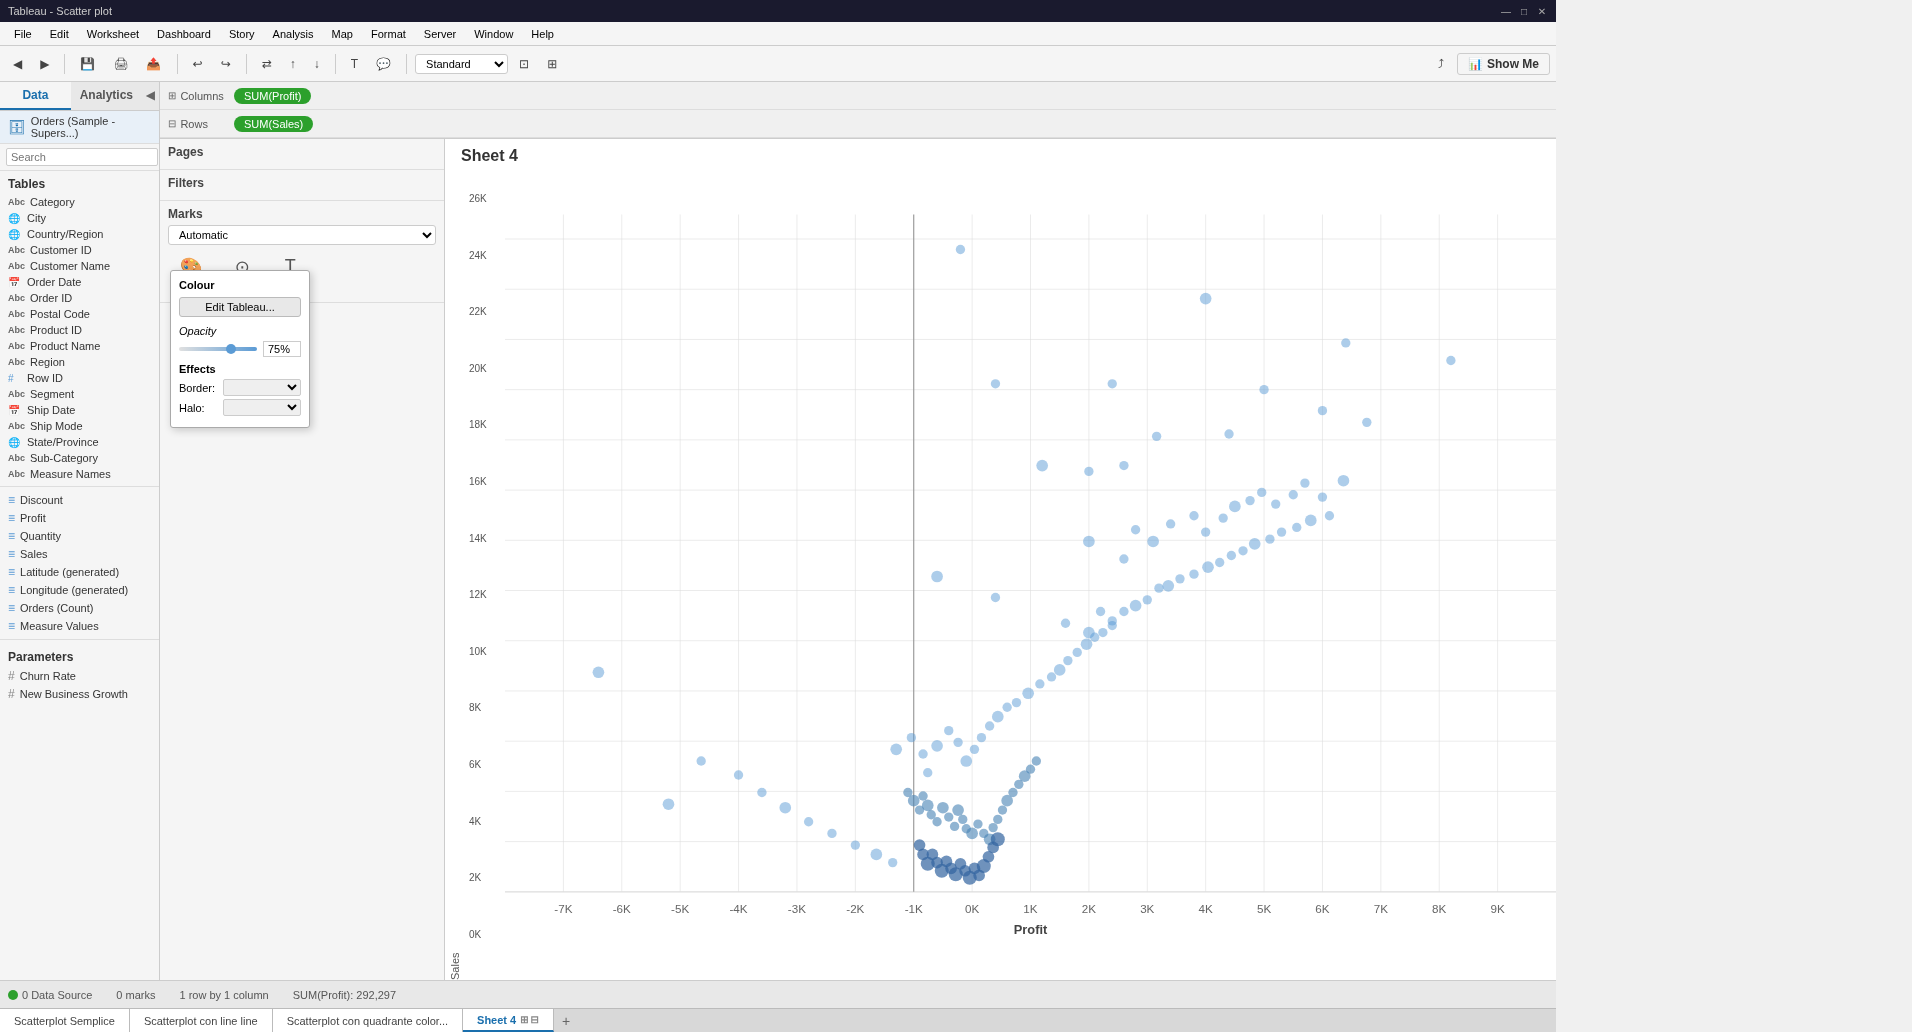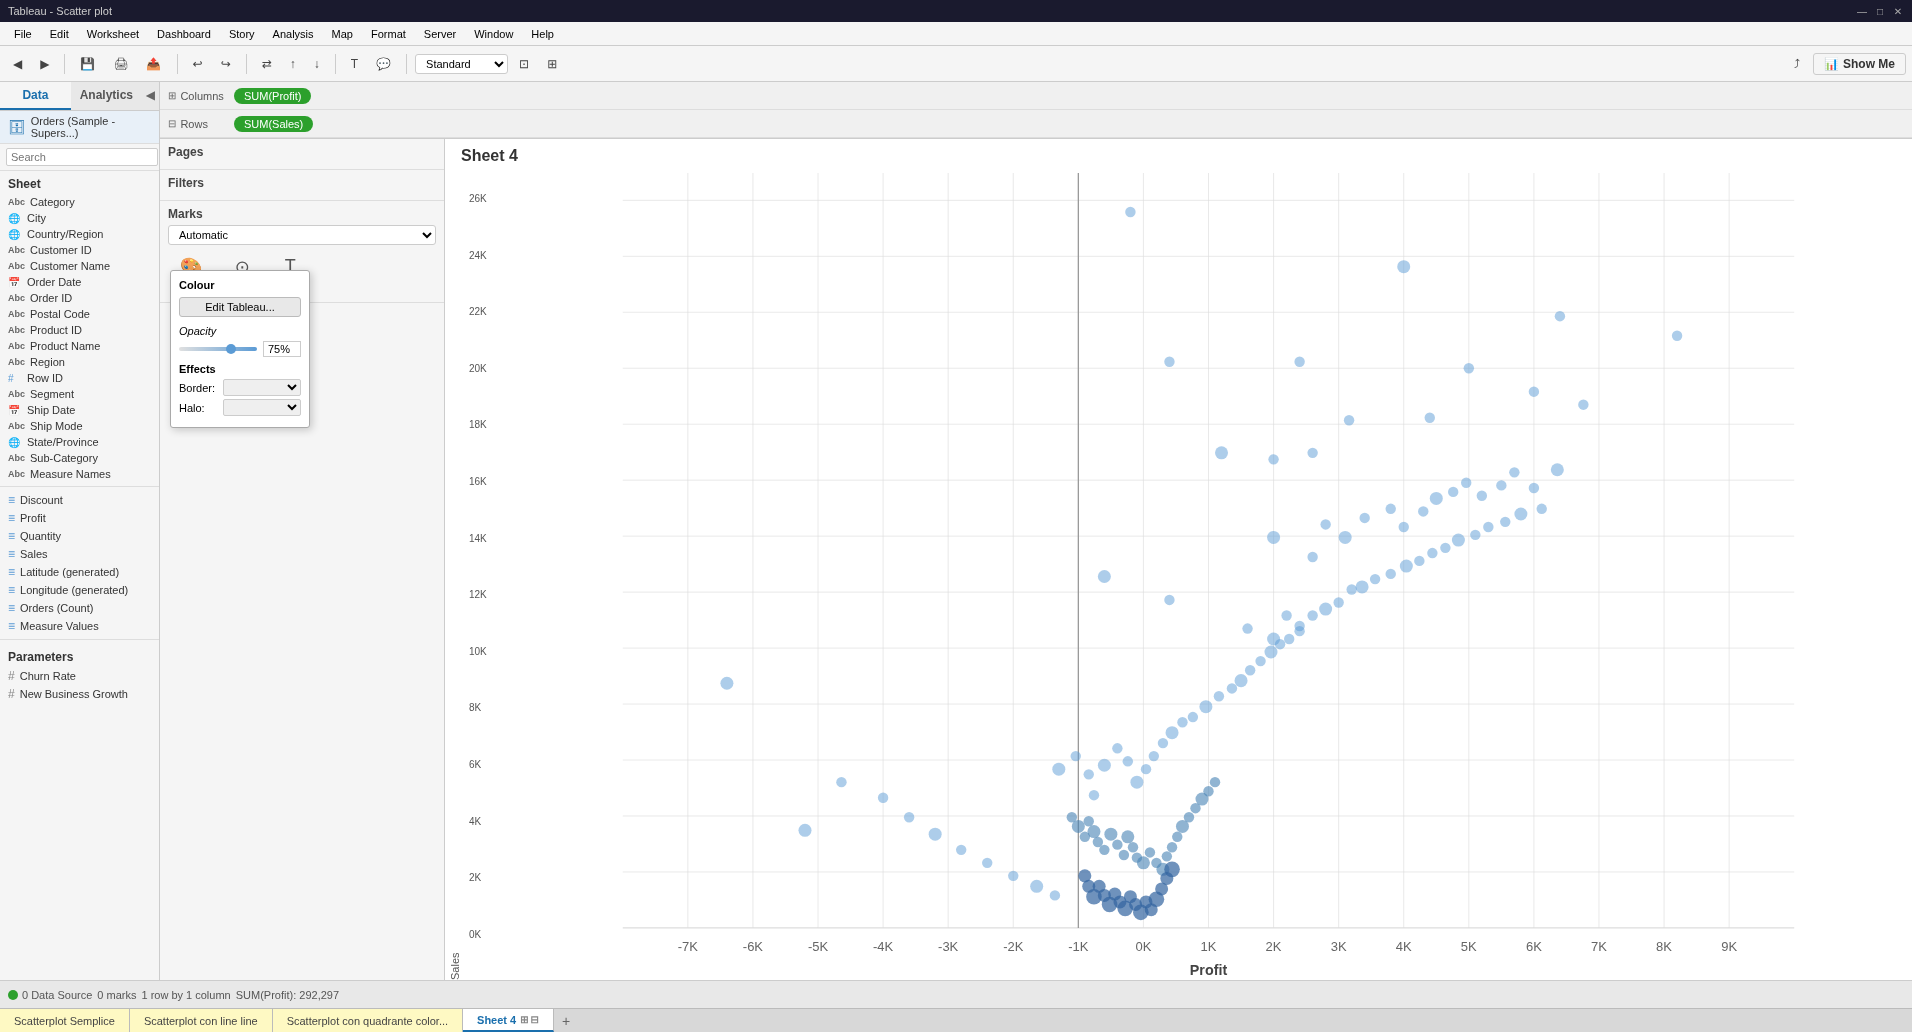--- a/index.html
+++ b/index.html
@@ -277,40 +277,40 @@
     
     .status-bar {
       height: 28px;
       background: #e8e8e8;
       border-top: 1px solid #ccc;
       display: flex;
       align-items: center;
       padding: 0 8px;
       font-size: 11px;
       color: #555;
-      gap: 5px;
+      gap: 24px;
     }
 
     
     .bottom-tabs {
       height: 24px;
       background: #d8d8d8;
       border-top: 1px solid #bbb;
       display: flex;
       align-items: stretch;
     }
     .sheet-tab {
       padding: 0 14px;
       cursor: pointer;
       font-size: 11px;
       display: flex;
       align-items: center;
       border-right: 1px solid #bbb;
       color: #444;
-      background: #fef9c3;
+      background: #ffffff;
     }
     .sheet-tab.active {
       background: white;
       font-weight: 600;
       color: #1a6fad;
       border-bottom: 2px solid #1a6fad;
     }
     .tab-add-btn {
       padding: 0 8px;
       cursor: pointer;
@@ -351,21 +351,21 @@
       display: flex;
       align-items: center;
       gap: 6px;
       margin-left: auto;
     }
 
     .full-layout {
       display: flex;
       flex-direction: column;
       height: 1032px;
-      width: 1912px;
+      width: 1556px;
       border-radius: 23px;
     }
 
     .workspace {
       display: flex;
       flex: 1;
       overflow: hidden;
     }
 
     .main-canvas {
@@ -478,21 +478,21 @@
         <span style="color:#1a6fad; font-size:14px;">🗄</span>
         <span style="font-size:11px;">Orders (Sample - Supers...)</span>
       </div>
 
       <div class="sidebar-search">
         <input type="text" placeholder="Search" style="">
 
       </div>
 
       <div style="overflow-y:auto; flex:1;">
-        <div class="sidebar-section-title">Sheet</div>
+        <div class="sidebar-section-title">Tables</div>
 
         <div class="sidebar-item">
           <span class="sidebar-item-icon abc">Abc</span>
           <span>Category</span>
         </div>
         <div class="sidebar-item">
           <span class="sidebar-item-icon globe">🌐</span>
           <span>City</span>
         </div>
         <div class="sidebar-item">

